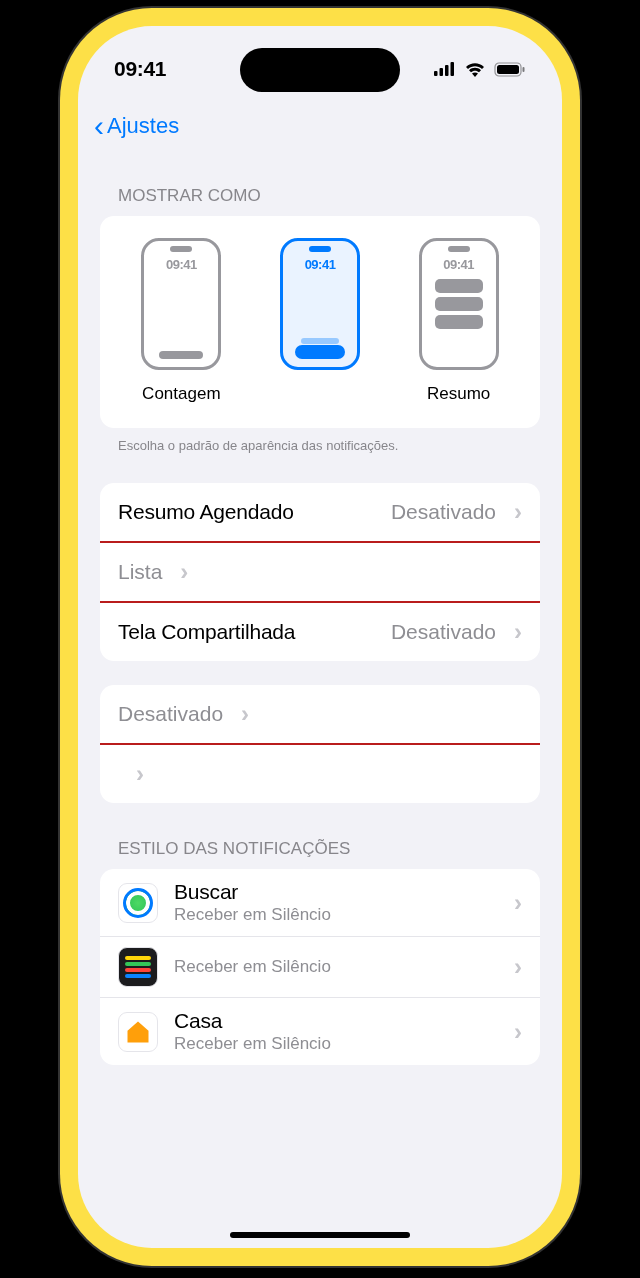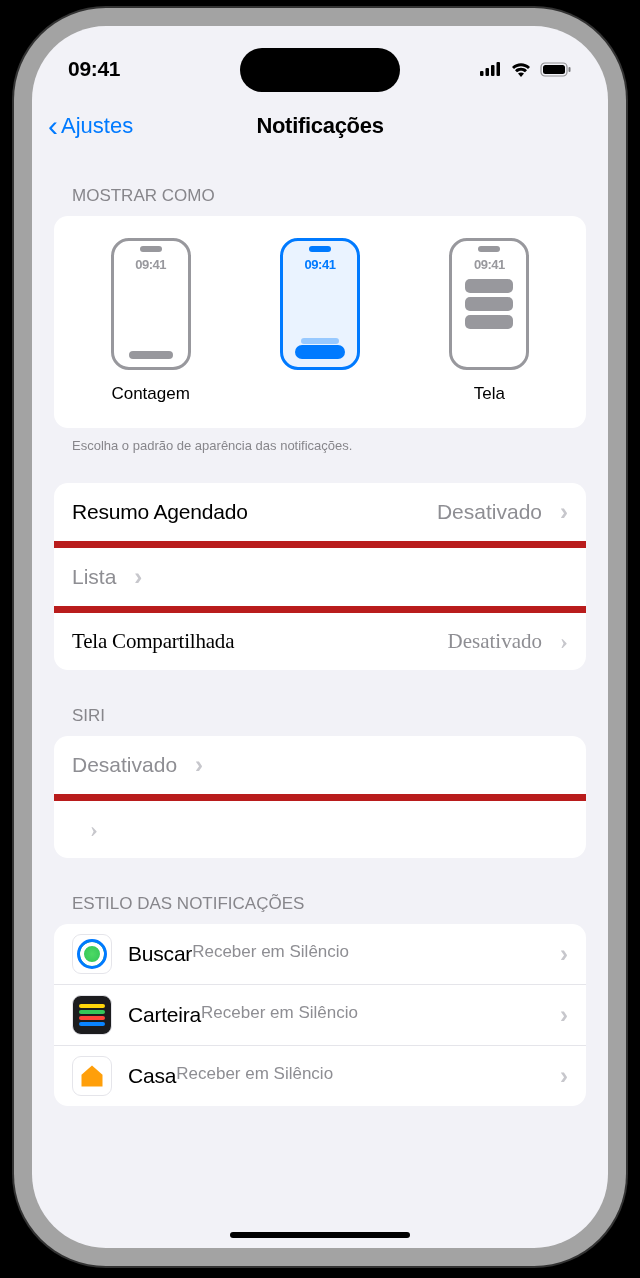--- a/index.html
+++ b/index.html
@@ -7,23 +7,23 @@
       font-family: -apple-system, BlinkMacSystemFont, "Segoe UI", Helvetica, Arial, sans-serif;
       background: #000;
       display: flex;
       justify-content: center;
       align-items: flex-start;
       min-height: 1278px;
       width: 640px;
     }
     
     .phone-frame {
-      width: 612px;
+      width: 520px;
       height: 1258px;
-      background: #a3a3a3;
+      background: #fde047;
       border-radius: 92px;
       padding: 18px;
       position: relative;
       margin-top: 8px;
       box-shadow: 0 0 0 2px #333;
     }
     .phone-screen {
       width: 100%;
       height: 100%;
       background: #f2f2f7;
@@ -231,23 +231,23 @@
       color: #87868b;
       padding: 10px 18px 28px;
       line-height: 1.3;
     }
     
     .cell {
       display: flex;
       align-items: center;
       padding: 15px 18px;
       min-height: 56px;
-      border-bottom: 7px solid #b91c1c;
-    }
-    .card-group .cell:last-child { border-bottom: none; font-family: Liberation Serif, serif; }
+      border-bottom: 2px solid #b91c1c;
+    }
+    .card-group .cell:last-child { border-bottom: none; }
     .cell-title {
       flex: 1;
       font-size: 21px;
       color: #000;
       letter-spacing: -0.2px;
     }
     .cell-value {
       font-size: 21px;
       color: #8e8e93;
       margin-right: 18px;
@@ -270,21 +270,21 @@
       height: 40px;
       border-radius: 9px;
       margin-right: 16px;
       flex-shrink: 0;
       position: relative;
       border: 1px solid #e5e5ea;
     }
     .app-info {
       flex: 1;
       display: flex;
-      flex-direction: row;
+      flex-direction: column;
     }
     .app-name {
       font-size: 21px;
       color: #000;
       letter-spacing: -0.2px;
       line-height: 1.2;
     }
     .app-sub {
       font-size: 17px;
       color: #8e8e93;
@@ -372,21 +372,20 @@
             </svg>
         </span>
       </div>
     </div>
 
     <div class="nav-bar">
       <div class="back-button">
         <span class="back-chevron">‹</span>
         <span>Ajustes</span>
       </div>
-      <div class="nav-title">Notificações</div>
     </div>
 
     <div class="content">
 
       <div class="section-header">MOSTRAR COMO</div>
       <div class="card-group">
         <div class="show-as-row">
 
           <div class="show-as-option">
             <div class="phone-mini">
@@ -411,21 +410,21 @@
           <div class="show-as-option">
             <div class="phone-mini">
               <div class="notch"></div>
               <div class="time">09:41</div>
               <div class="mini-list">
                 <div class="bar"></div>
                 <div class="bar"></div>
                 <div class="bar"></div>
               </div>
             </div>
-            <span class="show-as-label">Tela</span>
+            <span class="show-as-label">Resumo</span>
           </div>
 
         </div>
       </div>
       <div class="section-footer">Escolha o padrão de aparência das notificações.</div>
 
       <div class="card-group">
         <div class="cell">
           <span class="cell-title">Resumo Agendado</span>
           <span class="cell-value">Desativado</span>
@@ -437,21 +436,20 @@
         </div>
         <div class="cell">
           <span class="cell-title">Tela Compartilhada</span>
           <span class="cell-value">Desativado</span>
           <span class="cell-chevron">›</span>
         </div>
       </div>
 
       <div class="spacer-section"></div>
 
-      <div class="section-header">SIRI</div>
       <div class="card-group">
         <div class="cell">
           <span class="cell-value">Desativado</span>
           <span class="cell-chevron">›</span>
         </div>
         <div class="cell">
           <span class="cell-value"></span>
           <span class="cell-chevron">›</span>
         </div>
       </div>
@@ -471,21 +469,20 @@
         </div>
 
         <div class="app-cell">
           <div class="app-icon icon-wallet">
             <div class="card-line" style="background:#ffd60a"></div>
             <div class="card-line" style="background:#34c759"></div>
             <div class="card-line" style="background:#ff453a"></div>
             <div class="card-line" style="background:#0a84ff"></div>
           </div>
           <div class="app-info">
-            <span class="app-name">Carteira</span>
             <span class="app-sub">Receber em Silêncio</span>
           </div>
           <span class="cell-chevron">›</span>
         </div>
 
         <div class="app-cell">
           <div class="app-icon icon-home">
             <svg viewBox="0 0 24 24">
                 <path d="M12 3 L21 11 V21 H3 V11 Z" fill="#ff9f0a"></path>
               </svg>

